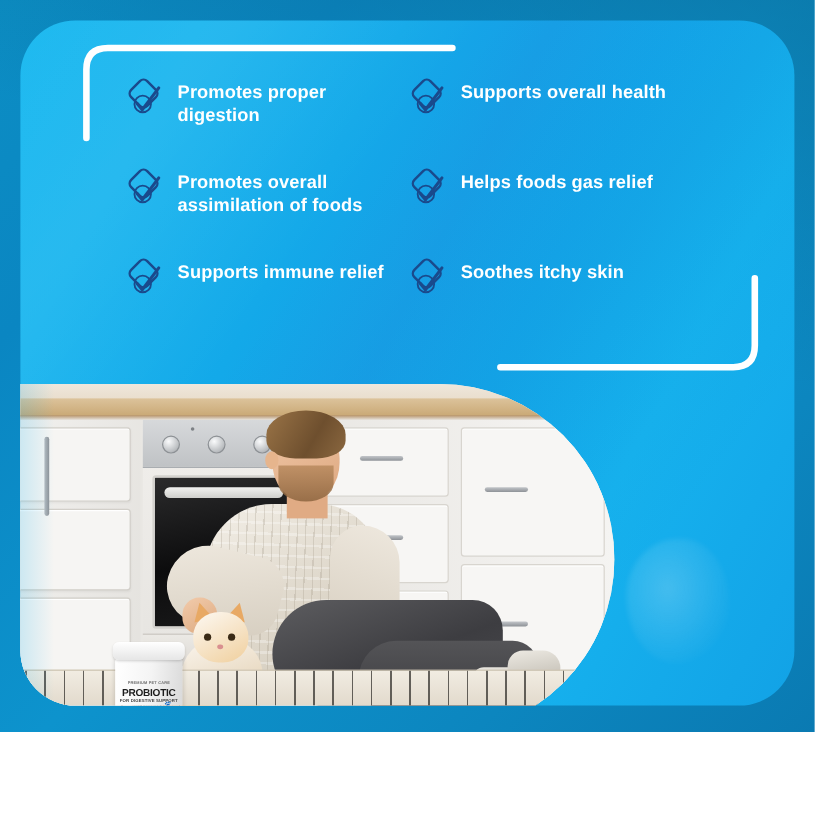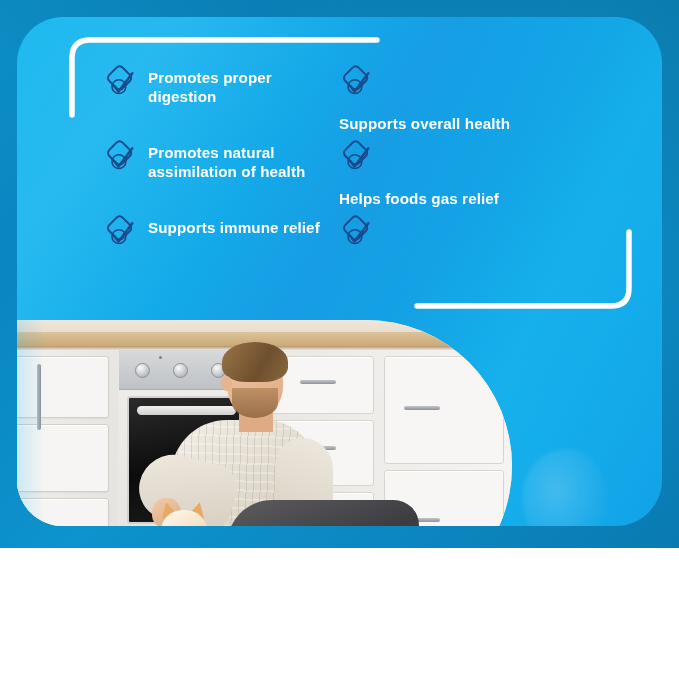--- a/index.html
+++ b/index.html
@@ -4,21 +4,21 @@
 <title>Pet Probiotic Benefits Panel</title>
 <style>
   * { margin:0; padding:0; box-sizing:border-box; }
   html,body{
     width:679px; height:679px; overflow:hidden;
     font-family:"Liberation Sans","DejaVu Sans",sans-serif;
   }
 
   
   .frame{
-    position:relative; width:679px; height:548px;
+    position:relative; width:679px; height:610px;
     background:linear-gradient(135deg,#0c8ec4 0%, #0a86c2 22%, #0d93cd 50%, #0c86bf 78%, #0a7ab2 100%);
     overflow:hidden;
   }
   
   .frame::before{
     content:""; position:absolute; inset:0;
     background:linear-gradient(200deg, rgba(10,106,150,.55) 0%, rgba(10,106,150,0) 38%);
     pointer-events:none;
   }
 
@@ -66,21 +66,21 @@
   .benefits{
     position:absolute; left:0; top:46px; width:100%;
     display:grid; grid-template-columns:308px 1fr;
     row-gap:0; column-gap:0;
   }
   .benefit{
     display:flex; align-items:flex-start; gap:12px;
     height:75px; padding-top:4px;
   }
   .col-left .benefit{ padding-left:86px; }
-  .col-right .benefit{ padding-left:14px;flex-direction:column; }
+  .col-right .benefit{ padding-left:14px; }
 
   .chk{ flex:0 0 auto; width:33px; height:33px; margin-top:1px; }
   .chk svg{ display:block; width:33px; height:33px; overflow:visible; }
 
   .benefit-text{
     color:#ffffff;
     font-size:15.2px;
     font-weight:bold;
     line-height:1.27;
     letter-spacing:.1px;
@@ -298,21 +298,21 @@
         </div>
 
         <div class="benefit">
           <span class="chk">
             <svg viewBox="0 0 34 34" fill="none" xmlns="http://www.w3.org/2000/svg" aria-hidden="true">
               <rect x="3.4" y="10.2" width="19.4" height="19.4" rx="4.4" transform="rotate(-45 3.4 10.2)" stroke="#1a4a8c" stroke-width="2.1" fill="none"></rect>
               <circle cx="16.4" cy="19.2" r="7.1" stroke="#1a4a8c" stroke-width="1.6" fill="none"></circle>
               <path d="M11.6 18.8 L16.0 24.2 L30.2 5.4" stroke="#1a4a8c" stroke-width="2.6" stroke-linecap="round" stroke-linejoin="round" fill="none"></path>
             </svg>
           </span>
-          <span class="benefit-text">Promotes natural assimilation of health</span>
+          <span class="benefit-text">Promotes overall assimilation of foods</span>
         </div>
 
         <div class="benefit">
           <span class="chk">
             <svg viewBox="0 0 34 34" fill="none" xmlns="http://www.w3.org/2000/svg" aria-hidden="true">
               <rect x="3.4" y="10.2" width="19.4" height="19.4" rx="4.4" transform="rotate(-45 3.4 10.2)" stroke="#1a4a8c" stroke-width="2.1" fill="none"></rect>
               <circle cx="16.4" cy="19.2" r="7.1" stroke="#1a4a8c" stroke-width="1.6" fill="none"></circle>
               <path d="M11.6 18.8 L16.0 24.2 L30.2 5.4" stroke="#1a4a8c" stroke-width="2.6" stroke-linecap="round" stroke-linejoin="round" fill="none"></path>
             </svg>
           </span>
@@ -346,20 +346,21 @@
         </div>
 
         <div class="benefit">
           <span class="chk">
             <svg viewBox="0 0 34 34" fill="none" xmlns="http://www.w3.org/2000/svg" aria-hidden="true">
               <rect x="3.4" y="10.2" width="19.4" height="19.4" rx="4.4" transform="rotate(-45 3.4 10.2)" stroke="#1a4a8c" stroke-width="2.1" fill="none"></rect>
               <circle cx="16.4" cy="19.2" r="7.1" stroke="#1a4a8c" stroke-width="1.6" fill="none"></circle>
               <path d="M11.6 18.8 L16.0 24.2 L30.2 5.4" stroke="#1a4a8c" stroke-width="2.6" stroke-linecap="round" stroke-linejoin="round" fill="none"></path>
             </svg>
           </span>
+          <span class="benefit-text">Soothes itchy skin</span>
         </div>
 
       </div>
     </div>
 
     <div class="photo">
       <div class="photo-inner">
 
         <div class="wall"></div>
         <div class="counter"></div>
@@ -428,20 +429,28 @@
           <div class="cat-eye l"></div>
           <div class="cat-eye r"></div>
           <div class="cat-nose"></div>
         </div>
 
         <div class="rug">
           <div class="rug-stripes"></div>
         </div>
 
         <div class="jar">
+          <div class="jar-body">
+            <div class="jar-brand">PREMIUM PET CARE</div>
+            <div class="jar-title">PROBIOTIC</div>
+            <div class="jar-sub">FOR DIGESTIVE SUPPORT</div>
+            <div class="jar-sub2">WITH PREBIOTICS</div>
+            <div class="jar-net">NET WT 5.3 OZ</div>
+            <div class="jar-paw">🐾</div>
+          </div>
           <div class="jar-lid"></div>
         </div>
 
         <div class="photo-fade"></div>
       </div>
     </div>
 
   </div>
 </div>
 

